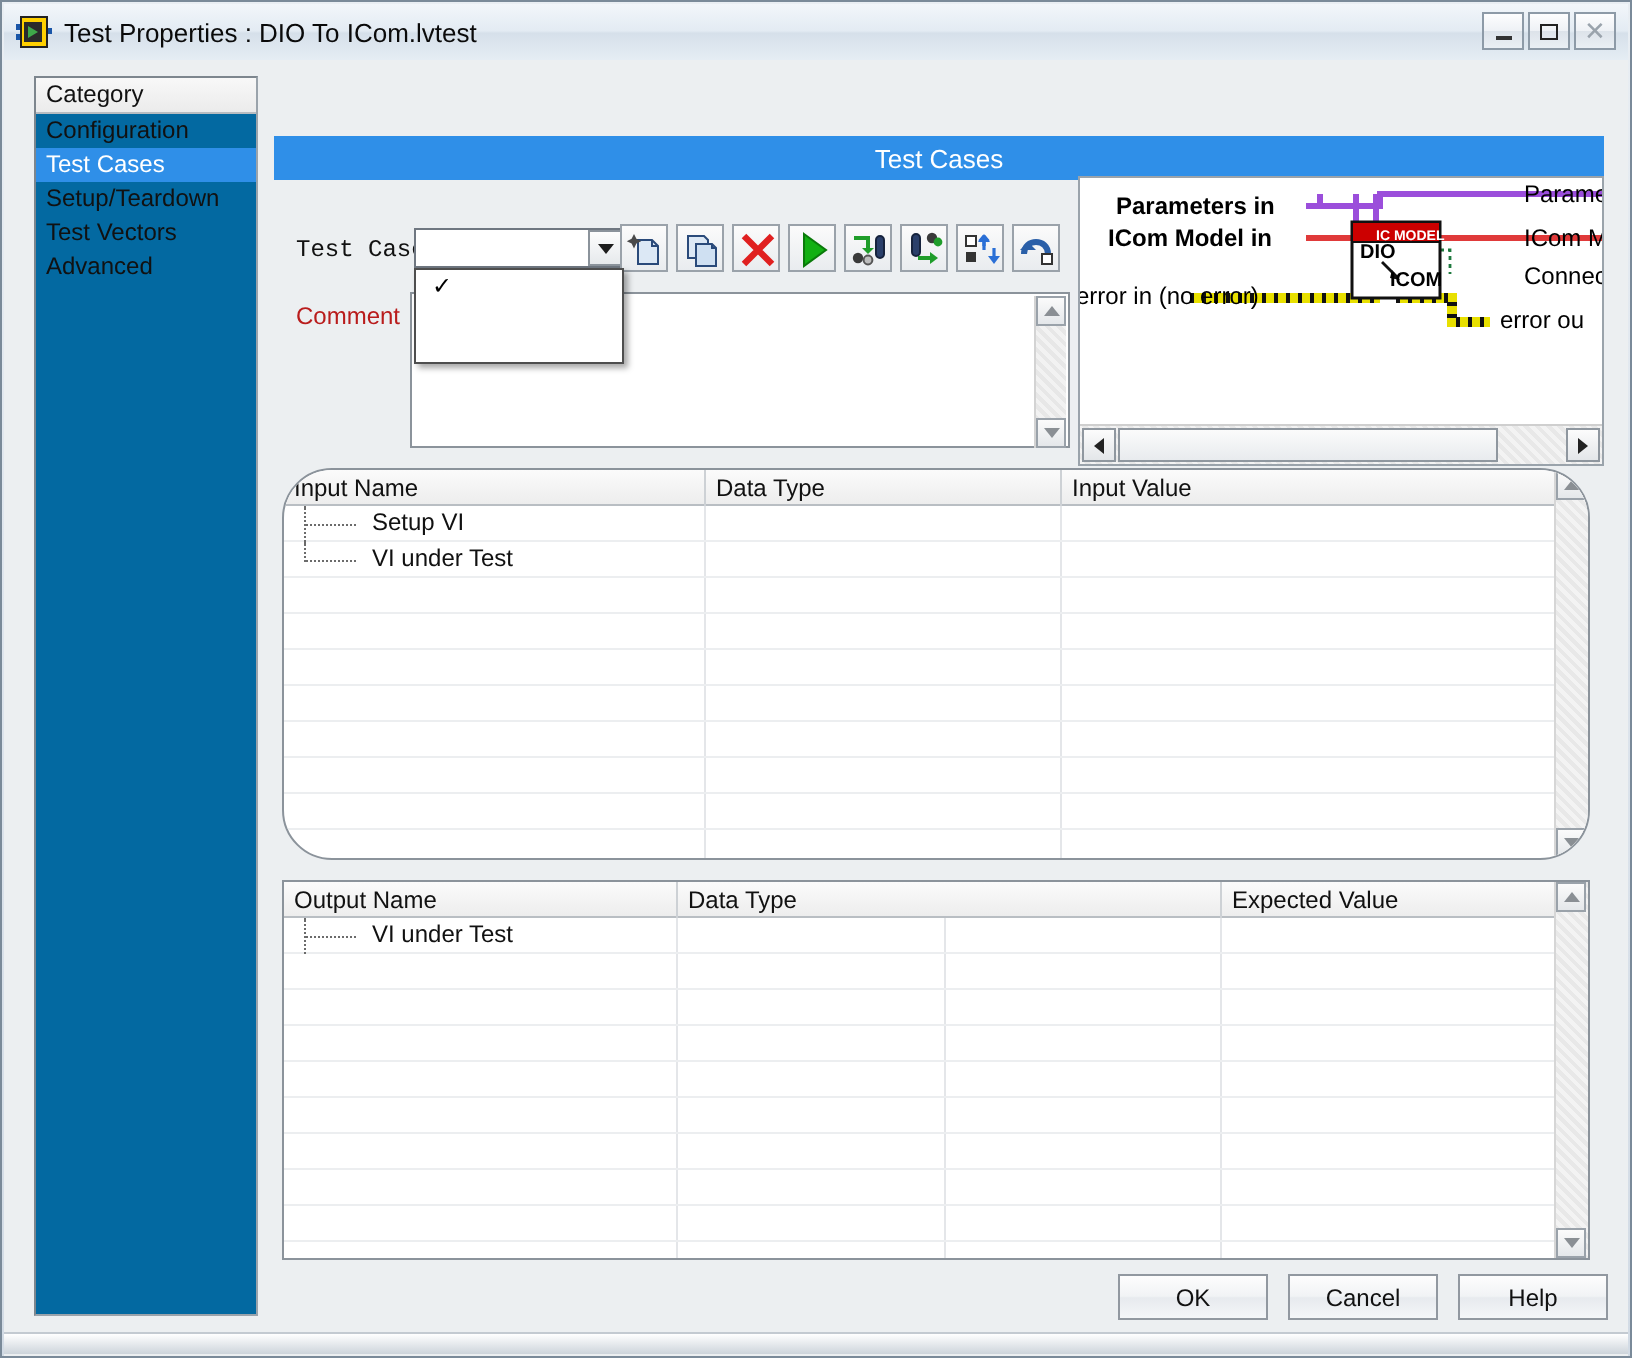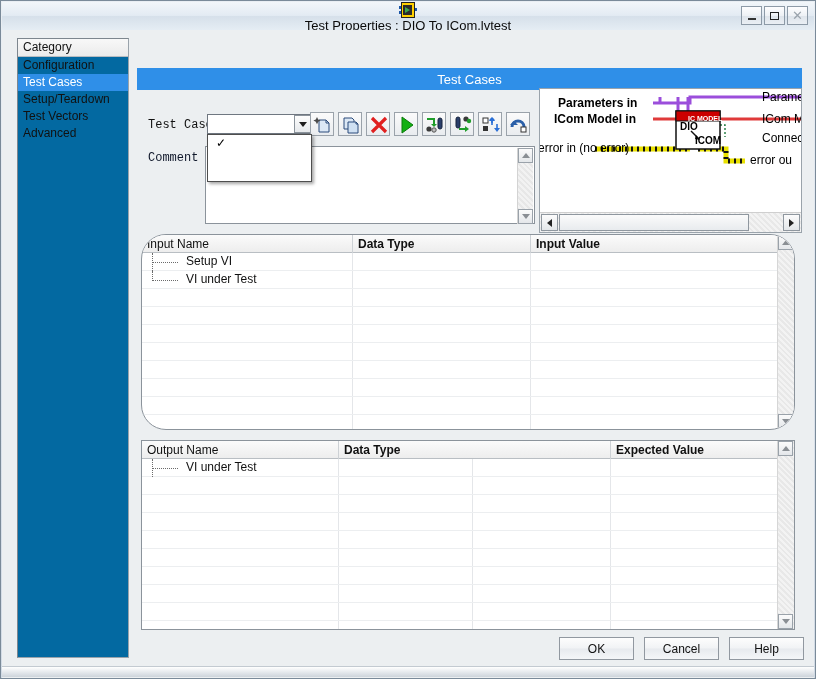--- a/index.html
+++ b/index.html
@@ -13,21 +13,21 @@
     position:absolute;left:0;top:0;width:816px;height:679px;
     background:linear-gradient(to bottom,#e9eef3 0%,#dfe6ee 40%,#d2dbe5 100%);
     border:1px solid #7a8a99;
     box-sizing:border-box;
   }
   
   .titlebar{
     position:absolute;left:1px;top:1px;width:812px;height:28px;
     background:linear-gradient(to bottom,#f2f6fa 0%,#e3ebf3 48%,#d6e0ea 52%,#e5edf4 100%);
     border-bottom:1px solid #aab7c4;
-    display:flex;align-items:center;flex-direction:column;
+    display:flex;align-items:center;
   }
   .vi-icon{
     width:18px;height:16px;margin-left:6px;margin-right:6px;position:relative;
     flex:0 0 auto;
   }
   .vi-icon .frame{
     position:absolute;left:2px;top:0;width:14px;height:16px;
     background:#ffd000;border:1px solid #222;box-sizing:border-box;
   }
   .vi-icon .inner{
@@ -123,21 +123,21 @@
     position:absolute;left:173px;top:74px;display:flex;gap:4px;
   }
   .tbtn{
     width:24px;height:24px;
     background:linear-gradient(to bottom,#fbfbfb,#e9ecef);
     border:1px solid #9aa2aa;box-sizing:border-box;
     position:relative;
   }
   .tbtn svg{position:absolute;left:2px;top:2px;}
   
-  .cmt-label{position:absolute;left:11px;top:113px;font-size:12px;color:#0f172a;font-family:Liberation Mono, monospace;}
+  .cmt-label{position:absolute;left:11px;top:113px;font-size:12px;color:#b91c1c;}
   .cmt-box{
     position:absolute;left:68px;top:108px;width:330px;height:78px;
     background:#ffffff;border:1px solid #8b939b;box-sizing:border-box;
   }
   .cmt-sb{
     position:absolute;right:1px;top:1px;width:15px;height:76px;
     background:repeating-linear-gradient(45deg,#f2f2f2 0 2px,#e7e7e7 2px 4px);
     border-left:1px solid #d3d3d3;
   }
   .sb-btn{
@@ -186,21 +186,21 @@
     position:absolute;left:0;top:0;right:0;height:18px;
     background:linear-gradient(to bottom,#fbfbfb,#ededed);
     border-bottom:1px solid #b9bec3;
     box-sizing:border-box;
   }
   .gh{
     position:absolute;top:0;height:18px;line-height:18px;
     font-size:12px;color:#111;padding-left:5px;
     box-sizing:border-box;white-space:nowrap;
   }
-  .gh.sep{border-left:1px solid #cdd1d5;font-weight:bold;}
+  .gh.sep{border-left:1px solid #cdd1d5;}
   .grid-body{position:absolute;left:0;top:18px;right:16px;bottom:0;overflow:hidden;}
   .grow{height:18px;border-bottom:1px solid #eceef0;position:relative;box-sizing:border-box;}
   .gcell{position:absolute;top:0;height:17px;line-height:17px;font-size:12px;color:#111;white-space:nowrap;}
   .vcol{position:absolute;top:0;bottom:0;width:0;border-left:1px solid #e4e6e9;}
   .tree-lead{
     position:absolute;left:10px;top:0;height:18px;width:28px;
   }
   .tree-v{position:absolute;left:0;top:0;width:0;height:18px;
     border-left:1px dotted #6b6b6b;}
   .tree-h{position:absolute;left:0;top:9px;width:26px;height:0;

